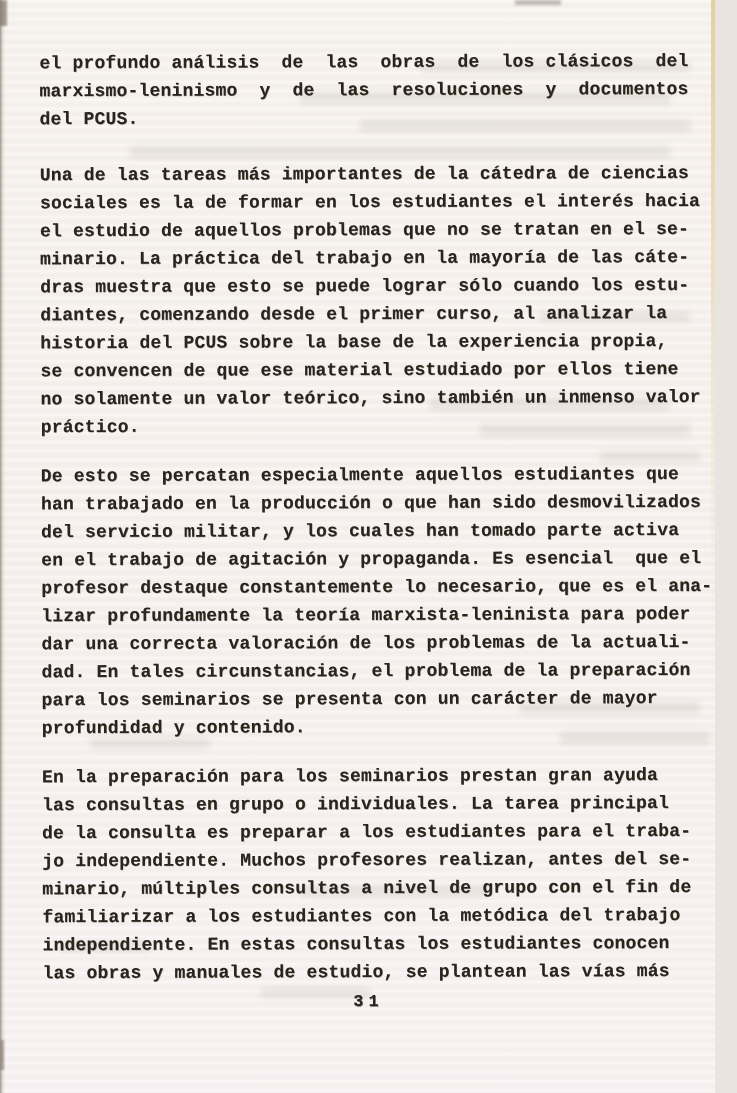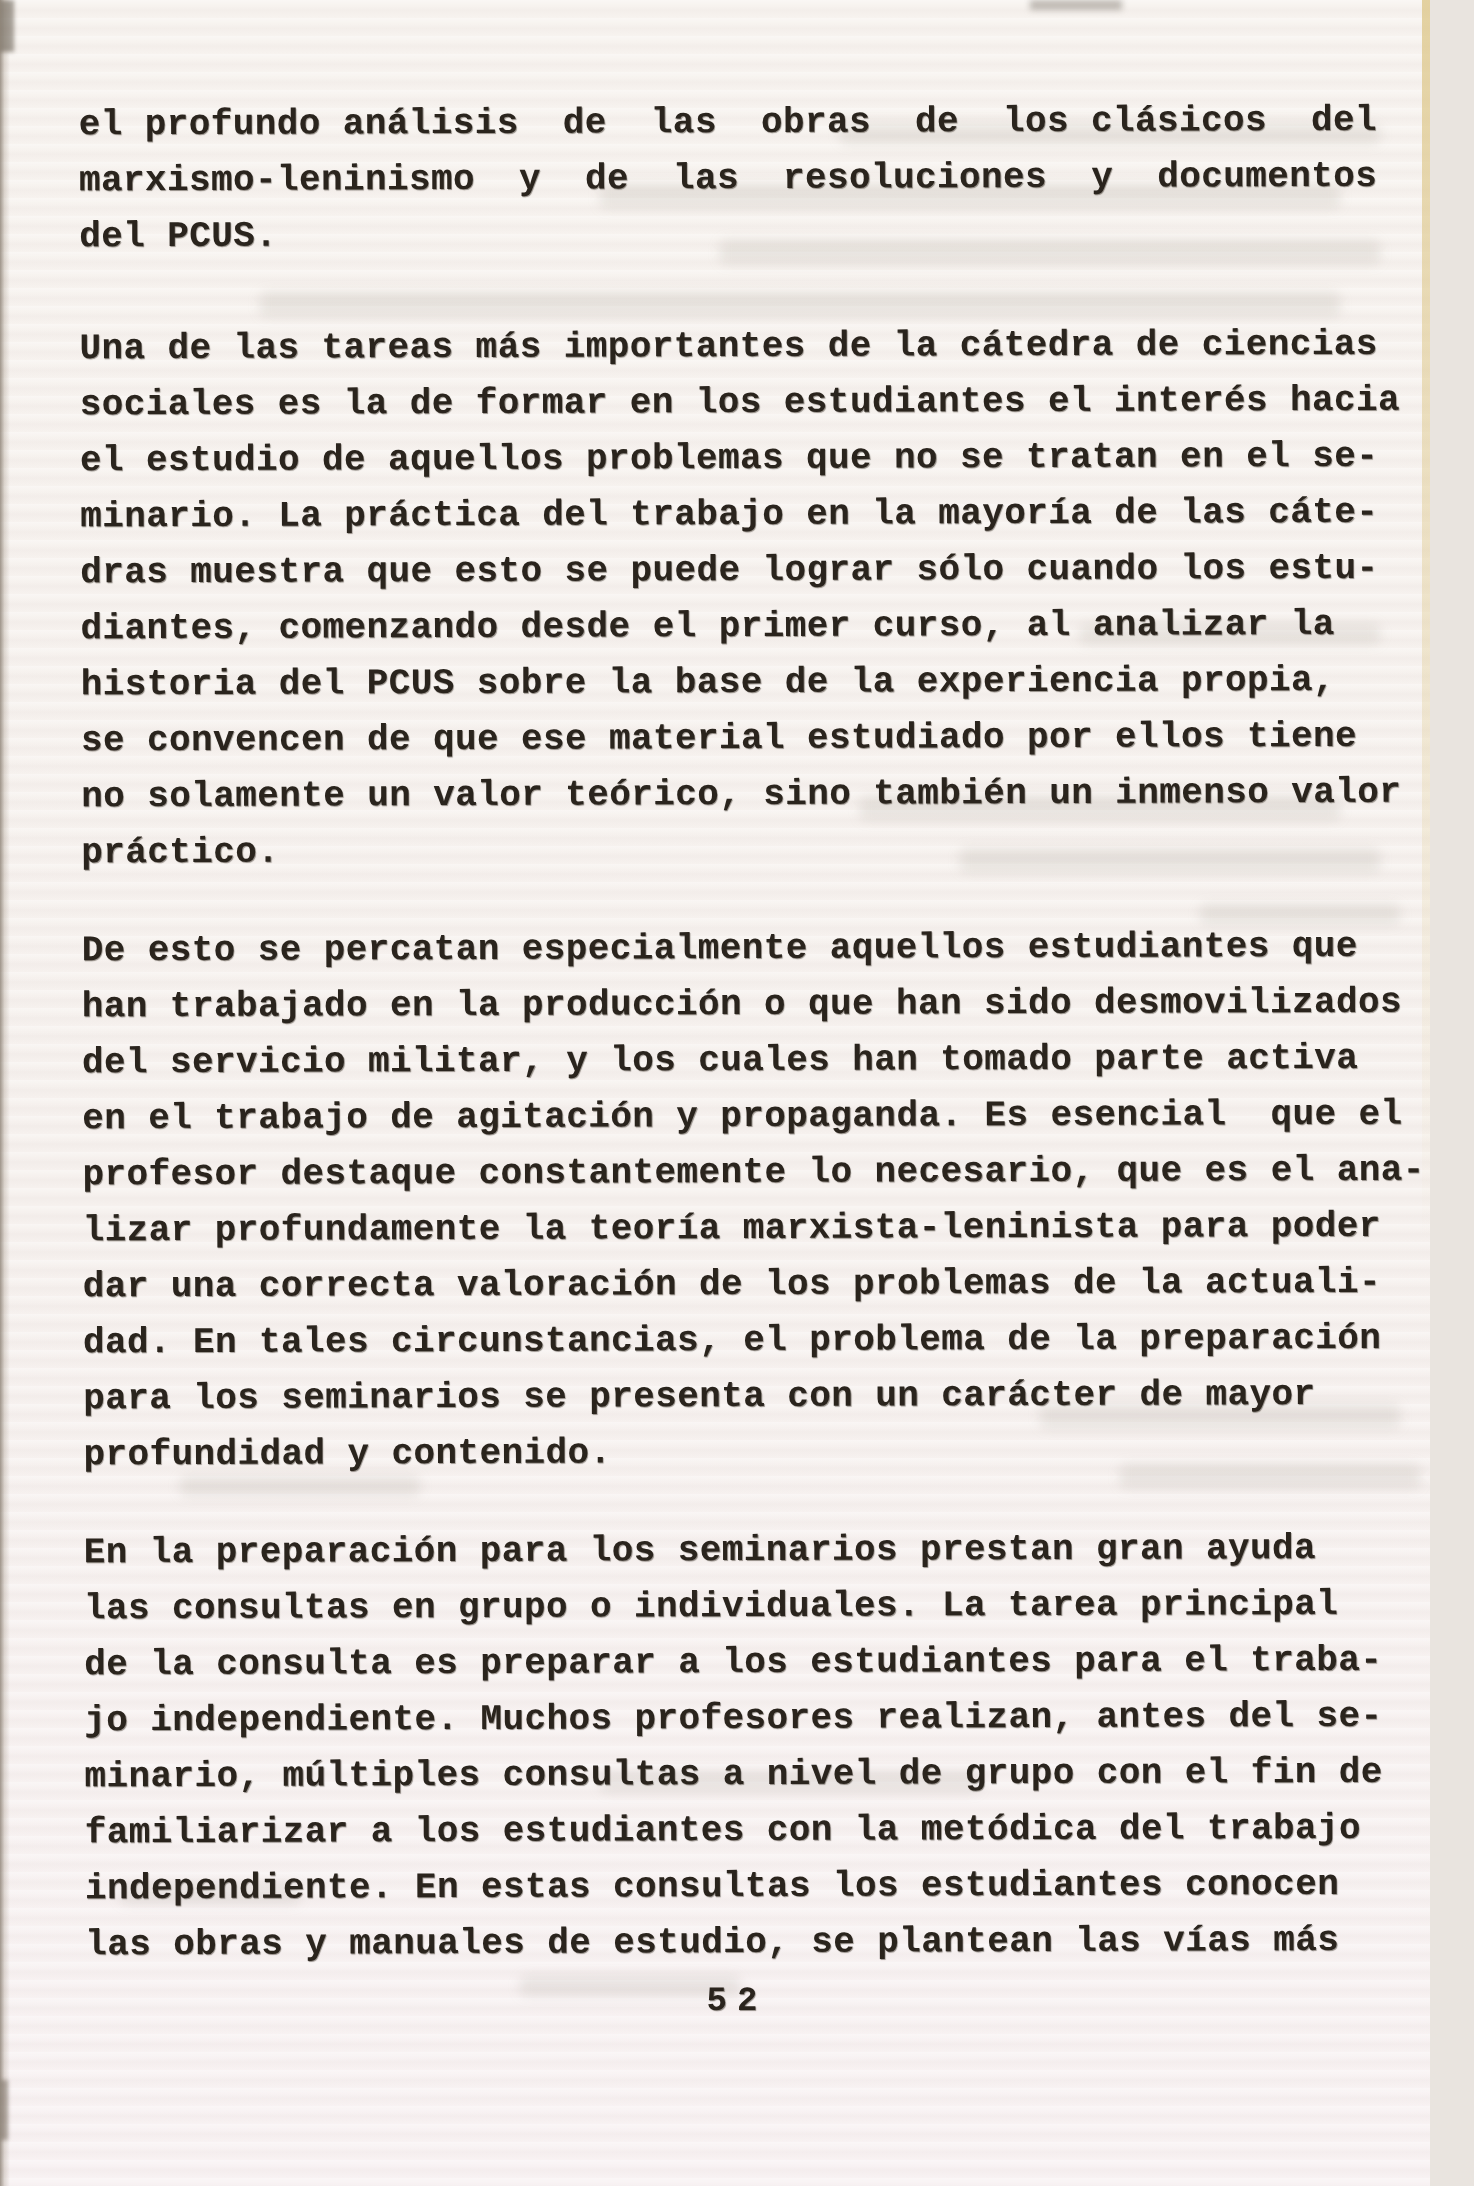--- a/index.html
+++ b/index.html
@@ -160,15 +160,15 @@
         <div class="line">las consultas en grupo o individuales. La tarea principal</div>
         <div class="line">de la consulta es preparar a los estudiantes para el traba-</div>
         <div class="line">jo independiente. Muchos profesores realizan, antes del se-</div>
         <div class="line">minario, múltiples consultas a nivel de grupo con el fin de</div>
         <div class="line">familiarizar a los estudiantes con la metódica del trabajo</div>
         <div class="line">independiente. En estas consultas los estudiantes conocen</div>
         <div class="line">las obras y manuales de estudio, se plantean las vías más</div>
       </div>
     </div>
 
-  <div class="page-number">52</div>
+  <div class="page-number">31</div>
 
 </div>
 
 </body></html>

